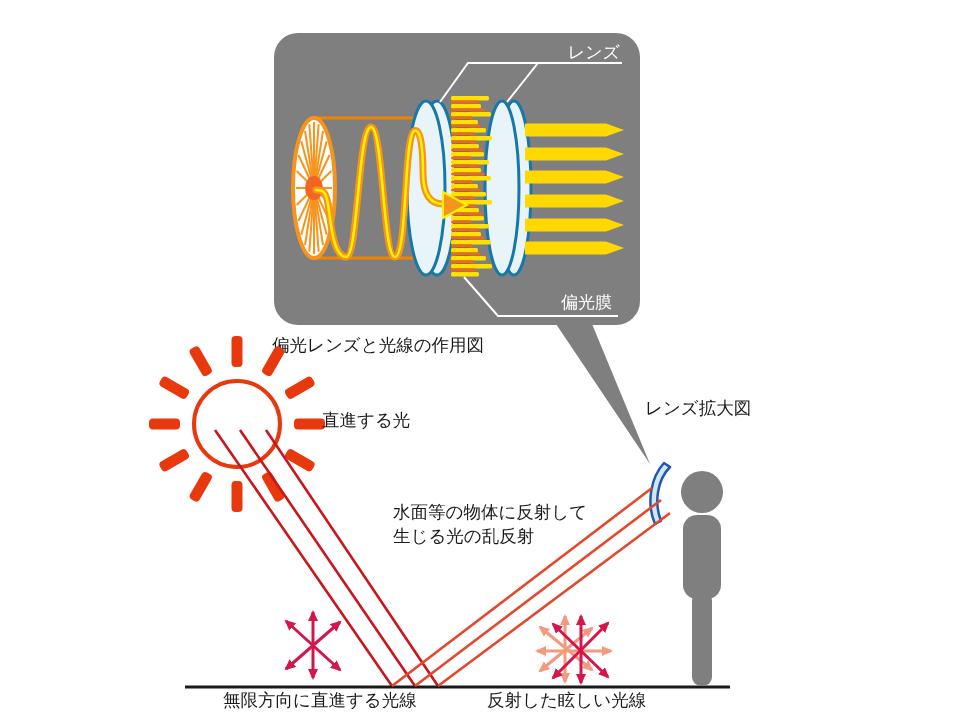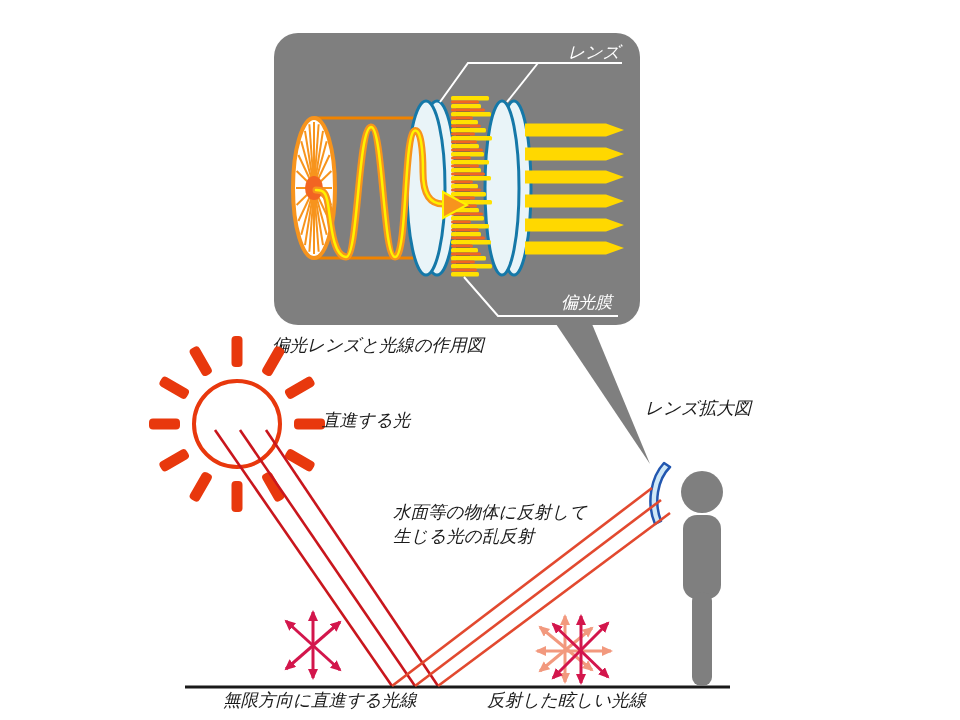--- a/index.html
+++ b/index.html
@@ -1,18 +1,18 @@
 <!DOCTYPE html>
 <html><head>
 <meta charset="utf-8">
 <style>
   html,body{margin:0;padding:0;background:#fff;}
   .stage{
     position:relative;width:960px;height:720px;background:#ffffff;
-    overflow:hidden;font-family:"Liberation Sans","DejaVu Sans",sans-serif;font-style:italic;
+    overflow:hidden;font-family:"Liberation Sans","DejaVu Sans",sans-serif;
   }
   svg{position:absolute;left:0;top:0;}
   text{font-family:"Liberation Sans","DejaVu Sans",sans-serif;}
   .jp-black{fill:#1a1a1a;font-size:17.5px;}
   .jp-white{fill:#ffffff;font-size:17px;}
 </style>
 </head>
 <body>
 
 <div class="stage">

